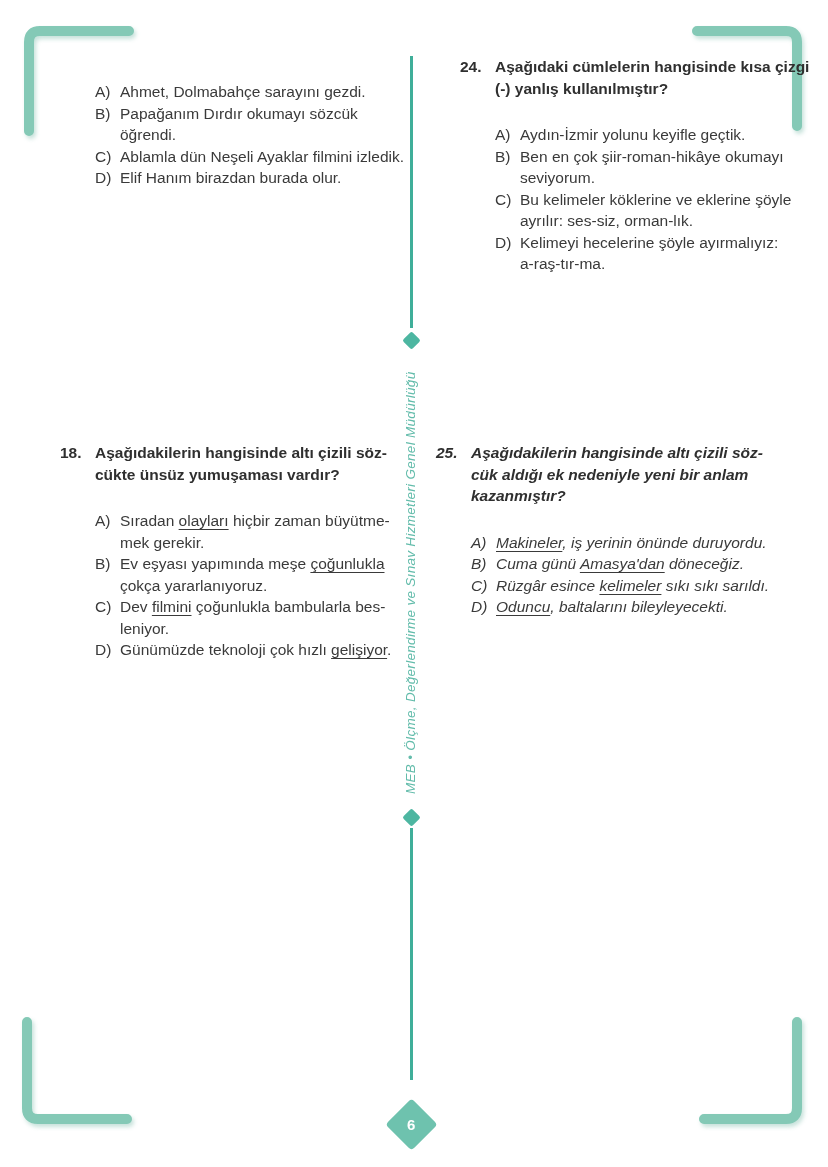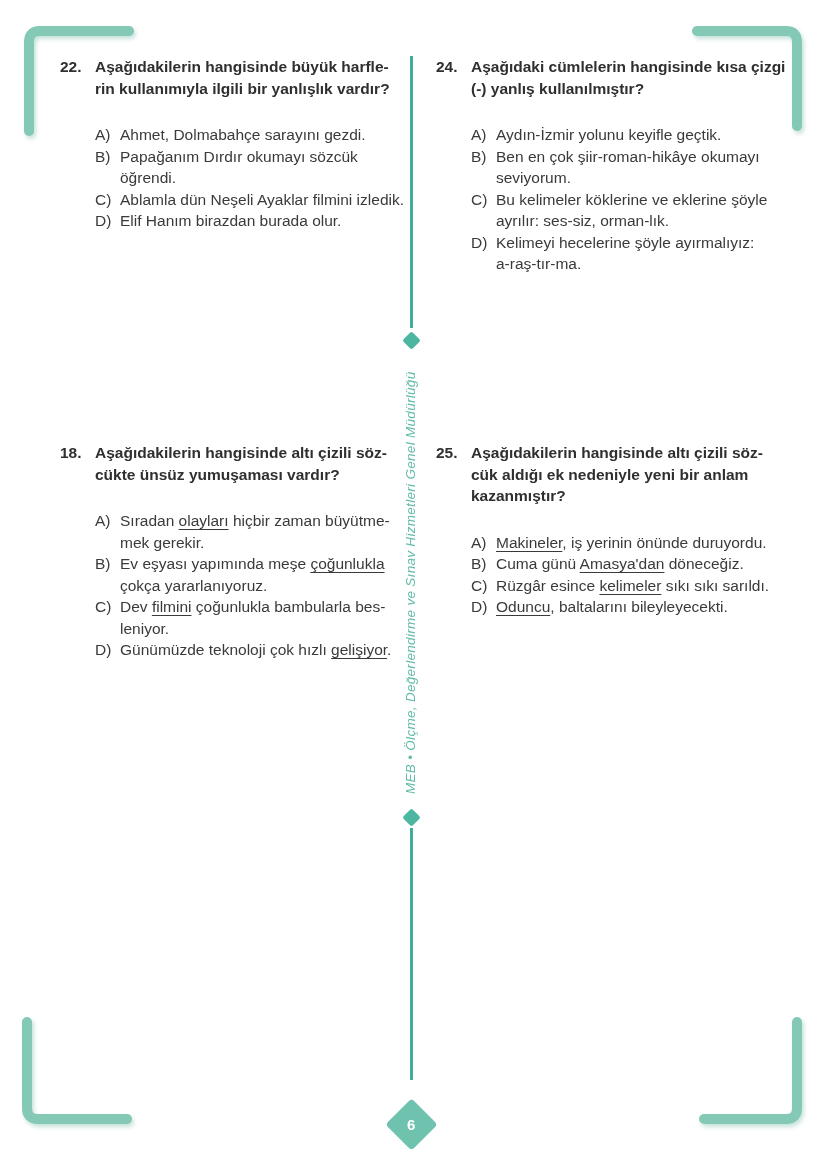--- a/index.html
+++ b/index.html
@@ -87,23 +87,23 @@
     font-weight: bold;
   }
 
   
   .question {
     position: absolute;
     font-size: 15.5px;
     line-height: 21.5px;
   }
   .q22 { left: 60px;  top: 56px;  width: 350px; }
-  .q24 { left: 436px; top: 56px;  width: 362px; }
+  .q24 { left: 460px; top: 56px;  width: 362px; }
   .q23 { left: 60px;  top: 442px; width: 350px; }
-  .q25 { left: 436px; top: 442px; width: 362px; }
+  .q25 { left: 436px; top: 442px; width: 362px; font-style: italic; }
 
   .qhead { display: flex; }
   .qnum {
     flex: 0 0 35px;
     font-weight: bold;
     color: #2f2f2f;
   }
   .qstem {
     flex: 1;
     font-weight: bold;
@@ -149,25 +149,20 @@
   <path d="M 105,8 L 105,94 Q 105,105 94,105 L 12,105" fill="none" stroke="#84c9b6" stroke-width="10" stroke-linecap="round"></path>
 </svg>
 
 <div class="divider-seg seg-top"></div>
 <div class="mini-diamond d-top"></div>
 <div class="watermark">MEB  •  Ölçme, Değerlendirme ve Sınav Hizmetleri Genel Müdürlüğü</div>
 <div class="mini-diamond d-bottom"></div>
 <div class="divider-seg seg-bottom"></div>
 
 <div class="question q22">
-  <div class="qhead">
-    <span class="qnum">22.</span>
-    <div class="qstem">Aşağıdakilerin hangisinde büyük harfle-
-rin kullanımıyla ilgili bir yanlışlık vardır?</div>
-  </div>
   <div class="qoptions">
     <div class="option">
       <span class="omark">A)</span>
       <div class="otext">Ahmet, Dolmabahçe sarayını gezdi.</div>
     </div>
     <div class="option">
       <span class="omark">B)</span>
       <div class="otext">Papağanım Dırdır okumayı sözcük öğrendi.</div>
     </div>
     <div class="option">

